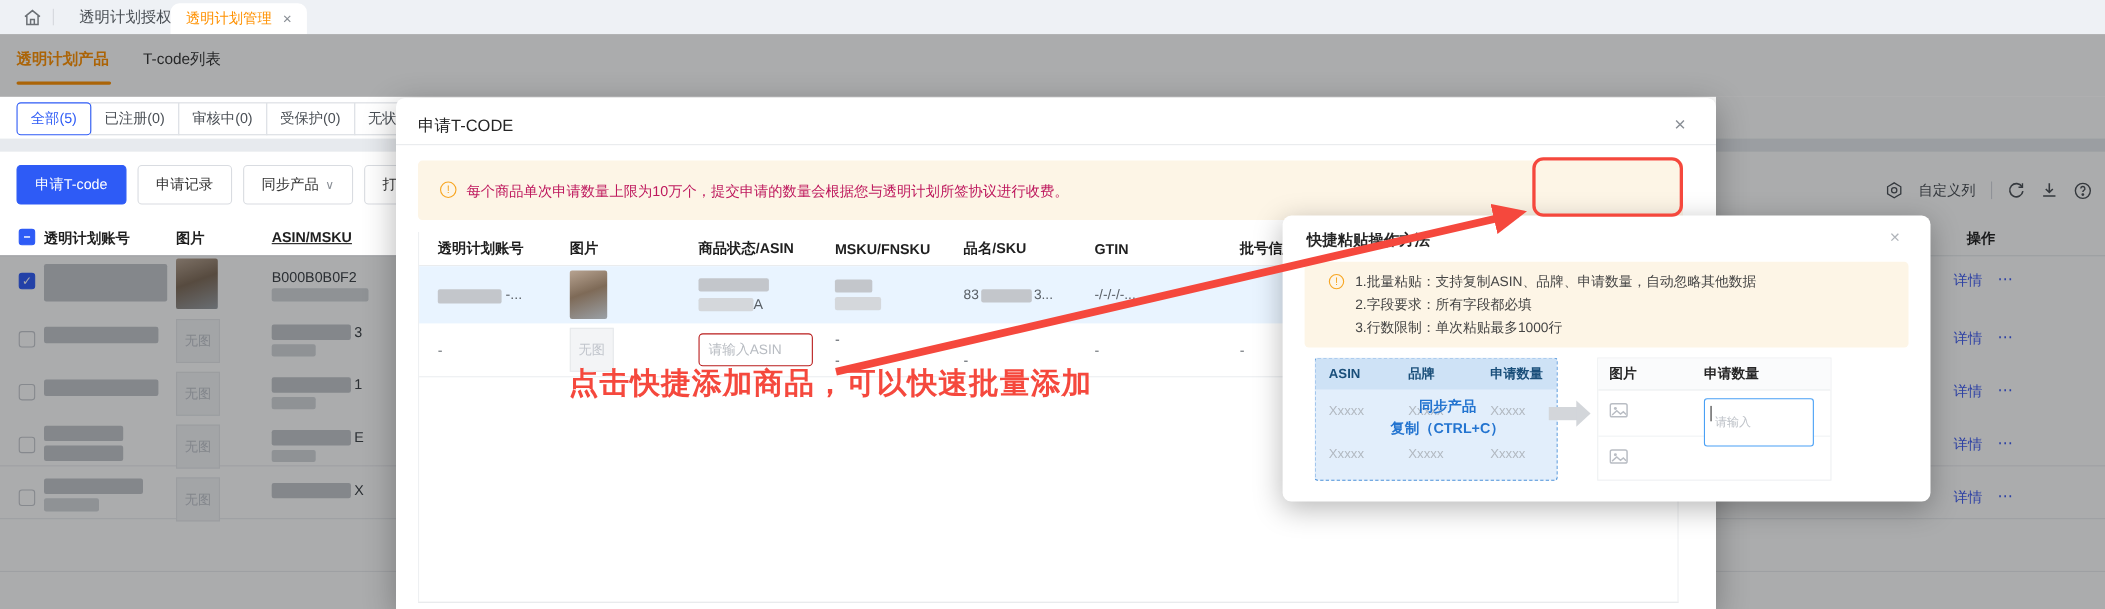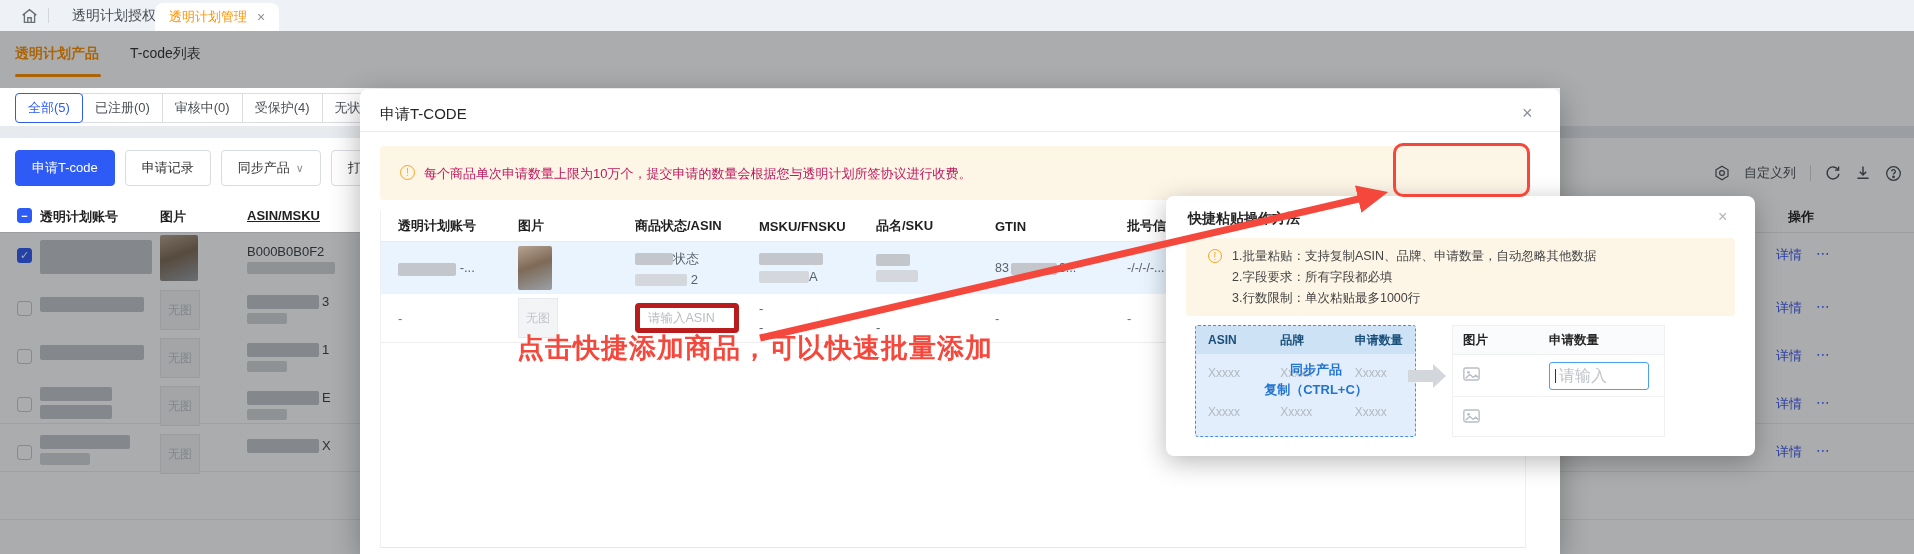--- a/index.html
+++ b/index.html
@@ -55,21 +55,21 @@
   .alert-text{font-size:13px;color:#be185d;}
   .quickadd{left:1042px;top:63px;width:118px;height:38px;background:#fff;border:1px solid #d9dce1;border-radius:4px;display:flex;align-items:center;justify-content:center;gap:6px;font-size:13px;color:#333;box-sizing:border-box;}
   .help-ic{width:14px;height:14px;border-radius:50%;border:1px solid #a9adb3;color:#a9adb3;font-size:9px;display:flex;align-items:center;justify-content:center;box-sizing:border-box;}
   .mtable{left:20px;top:122px;width:1146px;height:337px;border-left:1px solid #eef0f2;border-right:1px solid #eef0f2;border-bottom:1px solid #e4e6e9;box-sizing:border-box;}
   .mrow{display:grid;grid-template-columns:120px 117px 124px 117px 119px 132px auto;align-items:center;}
   .mrow>div{padding-left:17px;font-size:13px;}
   .mhead{height:30px;font-weight:bold;color:#1f1f1f;border-bottom:1px solid #e8eaed;}
   .mrow1{height:52px;background:#e9f4ff;}
   .mrow2{height:48px;border-bottom:1px solid #eceef0;color:#6b7075;}
   .cell2{display:flex;flex-direction:column;gap:4px;justify-content:center;font-size:12.5px;color:#595f66;}
-  .asin-input{width:104px;height:30px;border:5px solid #b91c1c;border-radius:4px;font-size:12.5px;padding:0 8px;box-sizing:border-box;color:#333;outline:none;}
+  .asin-input{width:104px;height:30px;border:1px solid #b91c1c;border-radius:4px;font-size:12.5px;padding:0 8px;box-sizing:border-box;color:#333;outline:none;}
   .asin-input::placeholder{color:#b8bcc2;}
   
   .red-text{left:517px;top:330px;font-size:27px;font-weight:600;color:#f5483d;z-index:30;letter-spacing:1px;white-space:nowrap;}
   .red-box{left:1393px;top:143px;width:137px;height:54px;border:3px solid #f5483d;border-radius:10px;z-index:30;box-sizing:border-box;}
   .arrow-svg{left:0;top:0;z-index:29;pointer-events:none;}
   
   .popover{left:1166px;top:196px;width:589px;height:260px;background:#fff;border-radius:8px;
            box-shadow:0 6px 26px rgba(0,0,0,.28);z-index:20;}
   .pop-title{left:22px;top:14px;font-size:14px;font-weight:bold;color:#262626;}
   .pop-close{left:552px;top:12px;font-size:16px;color:#b0b4ba;}
@@ -82,21 +82,21 @@
   .ldata{height:39px;line-height:39px;color:#b2b9c1;}
   .local-overlay{left:55px;top:34px;width:130px;text-align:center;color:#2374d0;font-weight:bold;font-size:13px;line-height:1.5;z-index:2;}
   .big-arrow{left:242px;top:174px;width:26px;height:12px;background:#d3d6da;}
   .big-arrow:after{content:"";position:absolute;right:-12px;top:-6px;border-left:13px solid #d3d6da;border-top:12px solid transparent;border-bottom:12px solid transparent;}
   .restbl{left:286px;top:129px;width:213px;height:112px;background:#fff;border:1px solid #eef0f2;box-sizing:border-box;}
   .rrow{display:grid;grid-template-columns:86px auto;align-items:center;}
   .rhead{height:28px;background:#fafbfc;border-bottom:1px solid #eceef0;font-weight:bold;font-size:12.5px;color:#262626;}
   .rdata{height:41px;}
   .rrow>div{padding-left:10px;}
   .qty-wrap{position:relative;width:100px;height:28px;}
-  .qty-input{width:100px;height:28px;border:1.5px solid #49a0f5;border-radius:3px;font-size:16px;padding:0 6px 0 9px;box-sizing:border-box;outline:none;}
+  .qty-input{width:100px;height:44px;border:1.5px solid #49a0f5;border-radius:3px;font-size:11px;padding:0 6px 0 9px;box-sizing:border-box;outline:none;}
   .qty-input::placeholder{color:#bfc3c9;}
   .caret{position:absolute;left:6px;top:7px;width:1px;height:14px;background:#333;animation:blink 1s steps(1) infinite;}
   @keyframes blink{50%{opacity:0;}}
   .tooltip{left:356px;top:208px;width:150px;height:30px;background:#1d1d1f;border-radius:4px;color:#fff;font-size:12px;display:flex;align-items:center;justify-content:center;z-index:3;white-space:nowrap;}
   .tt-caret{position:absolute;top:-6px;left:50px;width:0;height:0;border-left:6px solid transparent;border-right:6px solid transparent;border-bottom:6px solid #1d1d1f;}
   .imgic{color:#b9bdc4;}
 </style>
 </head>
 <body>
 
@@ -120,21 +120,21 @@
   <span class="abs nav-tab" style="left:15px;color:#ff9100;font-weight:bold;">透明计划产品</span>
   <div class="abs nav-underline" style="left:15px;top:43px;width:86px;"></div>
   <span class="abs nav-tab" style="left:130px;color:#333;">T-code列表</span>
 </div>
 
 <div class="abs filterrow">
   <div class="abs chipgroup">
     <div class="chip first active">全部(5)</div>
     <div class="chip">已注册(0)</div>
     <div class="chip">审核中(0)</div>
-    <div class="chip">受保护(4)</div>
+    <div class="chip">受保护(0)</div>
     <div class="chip">无状态(</div>
   </div>
 </div>
 
 <div class="abs gapband"></div>
 
 <div class="abs card">
   <div class="abs btnrow">
     <div class="btn primary">申请T-code</div>
     <div class="btn">申请记录</div>
@@ -257,24 +257,20 @@
     </div>
 
     <div class="mrow mrow1">
       <div class="cell2">
         <span><span class="redact" style="width:58px;height:13px;vertical-align:middle;"></span> <span>-...</span></span>
       </div>
       <div>
           <div class="photo" style="width:34px;height:44px;"></div>
         </div>
       <div class="cell2">
-        <span><span class="redact" style="width:38px;height:12px;vertical-align:middle;"></span><span>状态</span></span>
-        <span><span class="redact light" style="width:52px;height:12px;vertical-align:middle;"></span> <span>2</span></span>
-      </div>
-      <div class="cell2">
         <span class="redact" style="width:64px;height:12px;"></span>
         <span><span class="redact light" style="width:50px;height:12px;vertical-align:middle;"></span><span>A</span></span>
       </div>
       <div class="cell2">
         <span class="redact" style="width:34px;height:12px;"></span>
         <span class="redact light" style="width:42px;height:12px;"></span>
       </div>
       <div style="font-size:12.5px;color:#595f66;">
         <span>83</span><span class="redact" style="width:46px;height:12px;vertical-align:middle;margin:0 2px;"></span><span>3...</span>
       </div>

